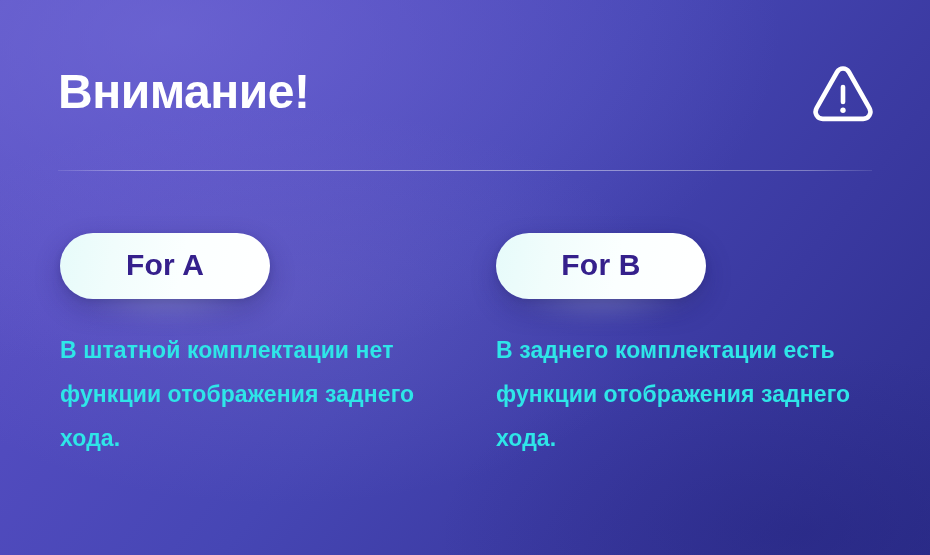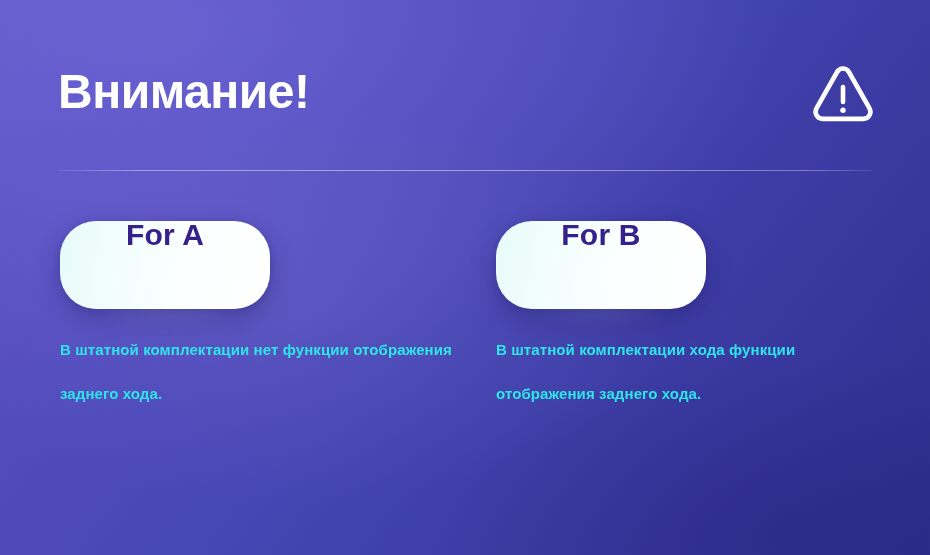--- a/index.html
+++ b/index.html
@@ -75,48 +75,49 @@
     border-radius:50%;
     background:radial-gradient(ellipse at 50% 40%,
         rgba(232,245,255,0.50) 0%,
         rgba(200,210,250,0.26) 42%,
         rgba(160,170,230,0.0) 75%);
     filter:blur(9px);
   }
 
   .pill {
     position:absolute;
-    left:0; top:11px;
-    width:210px; height:88px;
+    left:0; top:23px;
+    width:210px; height:66px;
     border-radius:36px;
     background:linear-gradient(100deg, #e6fbfa 0%, #f1fdfc 26%, #fbffff 58%, #ffffff 100%);
     box-shadow:
        0 10px 26px rgba(25,22,90,0.30),
        0 2px 6px rgba(25,22,90,0.18);
     display:flex;
+    align-items:center;
     justify-content:center;
   }
 
   .pill-label {
     font-size:30px;
     font-weight:bold;
     color:#35208c;
     letter-spacing:0.2px;
     line-height:30px;
     transform:translateY(-1px);
   }
 
   .col-b .pill, .col-b .pill-wrap, .col-b .pill-glow { }
 
   .body-text {
     position:absolute;
     top:118px;
     left:0;
     width:400px;
-    font-size:15px;
+    font-size:23px;
     font-weight:bold;
     line-height:44px;
     color:#2ee6e8;
     letter-spacing:0.1px;
   }
   .col-b .body-text { width:395px; }
 </style>
 </head>
 <body>
 
@@ -147,16 +148,16 @@
     <div class="body-text">В штатной комплектации нет функции отображения заднего хода.</div>
   </div>
 
   <div class="col col-b">
     <div class="pill-wrap">
       <div class="pill-glow"></div>
       <div class="pill">
         <span class="pill-label">For B</span>
       </div>
     </div>
-    <div class="body-text">В штатной комплектации хода функции отображения заднего хода.</div>
+    <div class="body-text">В заднего комплектации есть функции отображения заднего хода.</div>
   </div>
 
 </div>
 
 </body></html>

